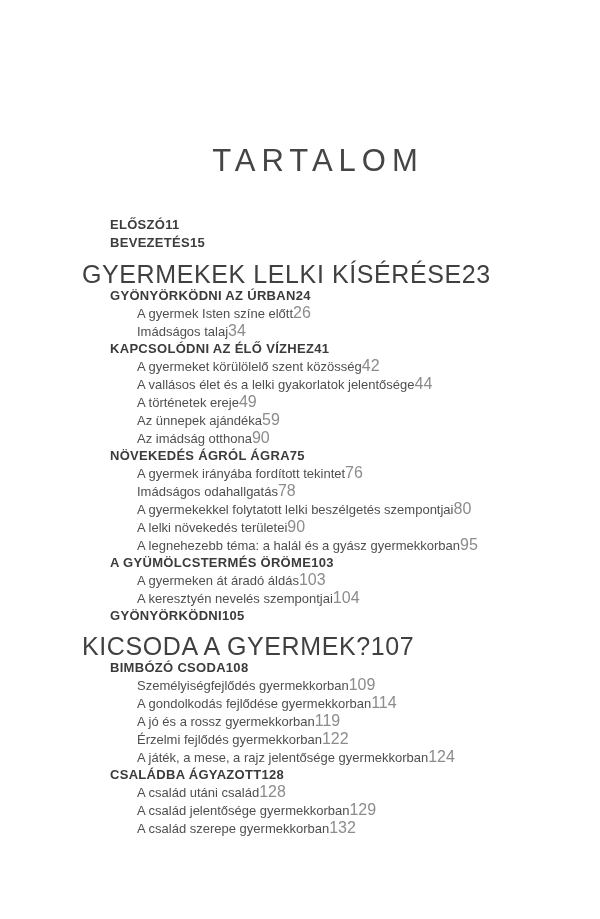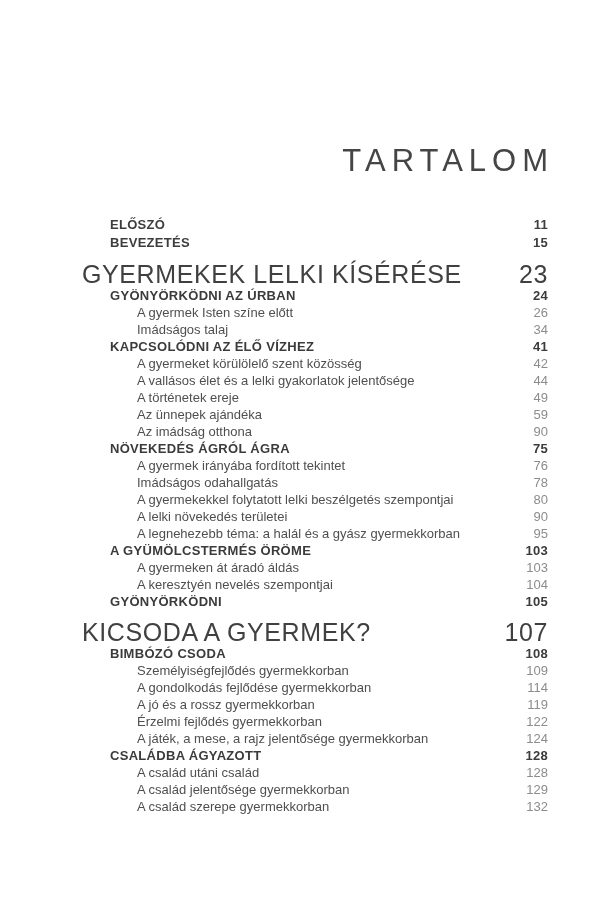--- a/index.html
+++ b/index.html
@@ -15,27 +15,26 @@
     padding-left: 82px;
     padding-right: 52px;
     padding-top: 144px;
   }
   .toc-title {
     font-size: 31px;
     font-weight: 300;
     letter-spacing: 6px;
     margin-right: -6px;   
     line-height: 34px;
-    text-align: right;
+    text-align: center;
     color: #454545;
   }
   .toc-rows { margin-top: 38px; }
   .row {
     display: flex;
-    justify-content: space-between;
     align-items: baseline;
   }
   .row .label { white-space: nowrap; }
   .row .page  { white-space: nowrap; text-align: right; }
 
   .row.front {
     margin-left: 28px;
     font-size: 13px;
     font-weight: 600;
     line-height: 18px;
@@ -59,21 +58,21 @@
     color: #3b3b3b;
   }
   .row.entry {
     margin-left: 55px;
     font-size: 13px;
     font-weight: 400;
     line-height: 17px;
     color: #4f4f4f;
   }
   .row.entry .page {
-    font-size: 13px;
+    font-size: 16px;
     color: #8c8c8c;
   }
 </style>
 </head>
 <body>
 
 <div class="page-wrap">
   <div class="toc-title">TARTALOM</div>
   <div class="toc-rows">
       <div class="row front">

